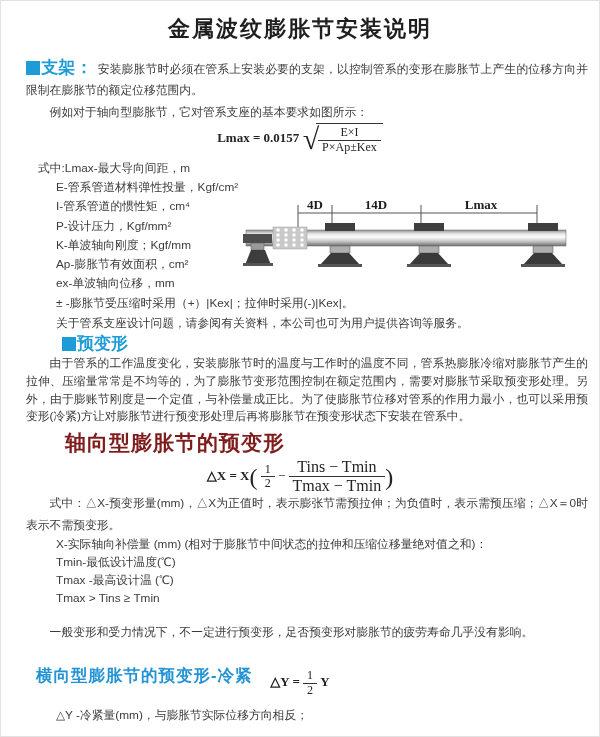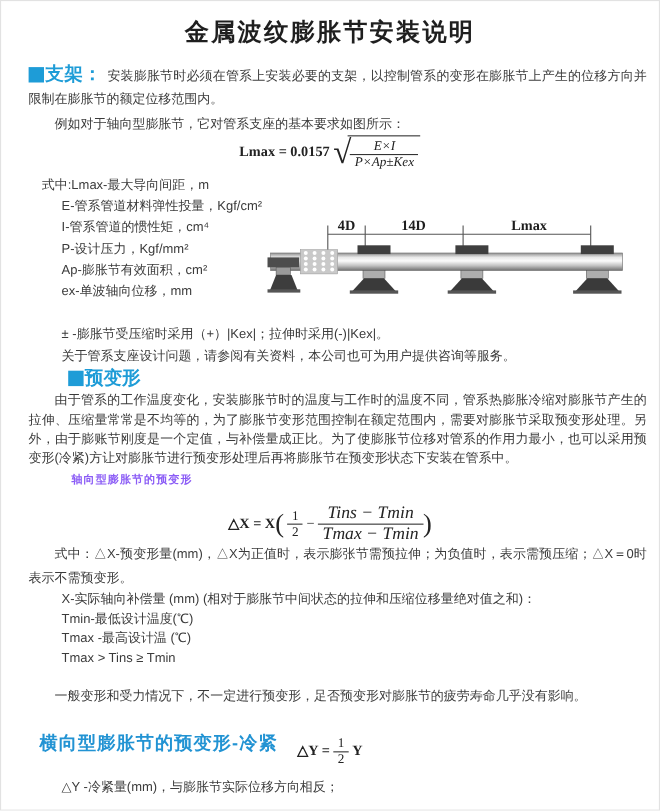--- a/index.html
+++ b/index.html
@@ -15,34 +15,34 @@
     font-size:22px; font-weight:bold; color:#1f1f1f; letter-spacing:2px;
   }
   .para { font-size:11.8px; line-height:21px; text-align:justify; color:#3b3b3b; }
   .indent { text-indent:2em; }
   .sq {
     display:inline-block; width:14px; height:14px; background:#1E9CD7;
     vertical-align:-2px; margin-right:1px;
   }
   .sec-label { color:#1E9CD7; font-size:17px; font-weight:bold; margin-right:5px; }
   .sec-head { font-size:17px; font-weight:bold; color:#1E9CD7; }
-  .sub-head-teal { font-size:10px; font-weight:bold; color:#8b5cf6; letter-spacing:1px; }
+  .sub-head-teal { font-size:21px; font-weight:bold; color:#7f1d1d; letter-spacing:1px; }
   .sub-head-blue { font-size:16.5px; font-weight:bold; color:#2293D3; letter-spacing:1px;margin-top:23px; }
   .deflist { font-size:11.8px; line-height:19.2px; color:#3b3b3b; }
   .deflist > div.ind { margin-left:18px; }
   .notelist { font-size:11.8px; line-height:18px; color:#3b3b3b; }
   .formula {
     left:0; width:100%; text-align:center;
     font-family:"Liberation Serif", serif; color:#232323; font-size:13px;
   }
   .f-bold { font-weight:bold; }
   .frac { display:inline-block; vertical-align:middle; text-align:center; line-height:1.15; }
   .frac .num { display:block; padding:0 4px; border-bottom:1px solid #333; }
   .frac .den { display:block; padding:0 4px; }
-  .frac.ital .num, .frac.ital .den { font-style:italic; }
+  .frac.ital .num, .frac.ital .den { }
   .rad { font-size:30px; font-weight:400; vertical-align:middle; margin-right:-3px; line-height:0; }
   .radicand {
     display:inline-block; border-top:1.6px solid #333; padding:2px 2px 0 2px;
     vertical-align:middle;
   }
   .bigparen { font-size:24px; vertical-align:middle; font-weight:400; line-height:0; }
   svg text { font-family:"Liberation Serif", serif; font-weight:bold; fill:#1d1d1d; }
 </style>
 </head>
 <body>
@@ -60,20 +60,21 @@
   <div class="abs formula" style="top:122px;">
     <span class="f-bold">Lmax = 0.0157</span>
     <span class="rad">√</span><span class="radicand"><span class="frac ital" style="font-size:12px;"><span class="num">E×I</span><span class="den">P×Ap±Kex</span></span></span>
   </div>
 
   <div class="abs deflist" style="left:37px; top:158px; width:250px;">
     <div>式中:Lmax-最大导向间距，m</div>
     <div class="ind">E-管系管道材料弹性投量，Kgf/cm²</div>
     <div class="ind">I-管系管道的惯性矩，cm⁴</div>
     <div class="ind">P-设计压力，Kgf/mm²</div>
+    <div class="ind">K-单波轴向刚度；Kgf/mm</div>
     <div class="ind">Ap-膨胀节有效面积，cm²</div>
     <div class="ind">ex-单波轴向位移，mm</div>
   </div>
   <div class="abs deflist" style="left:55px; top:293px; width:520px;">± -膨胀节受压缩时采用（+）|Kex|；拉伸时采用(-)|Kex|。</div>
   <div class="abs deflist" style="left:55px; top:313px; width:530px;">关于管系支座设计问题，请参阅有关资料，本公司也可为用户提供咨询等服务。</div>
 
   <svg class="abs" style="left:242px; top:194px;" width="356" height="88" viewBox="0 0 356 88">
     <defs>
       <linearGradient id="pipeG" x1="0" y1="0" x2="0" y2="1">
         <stop offset="0" stop-color="#8f8f8f"></stop>

